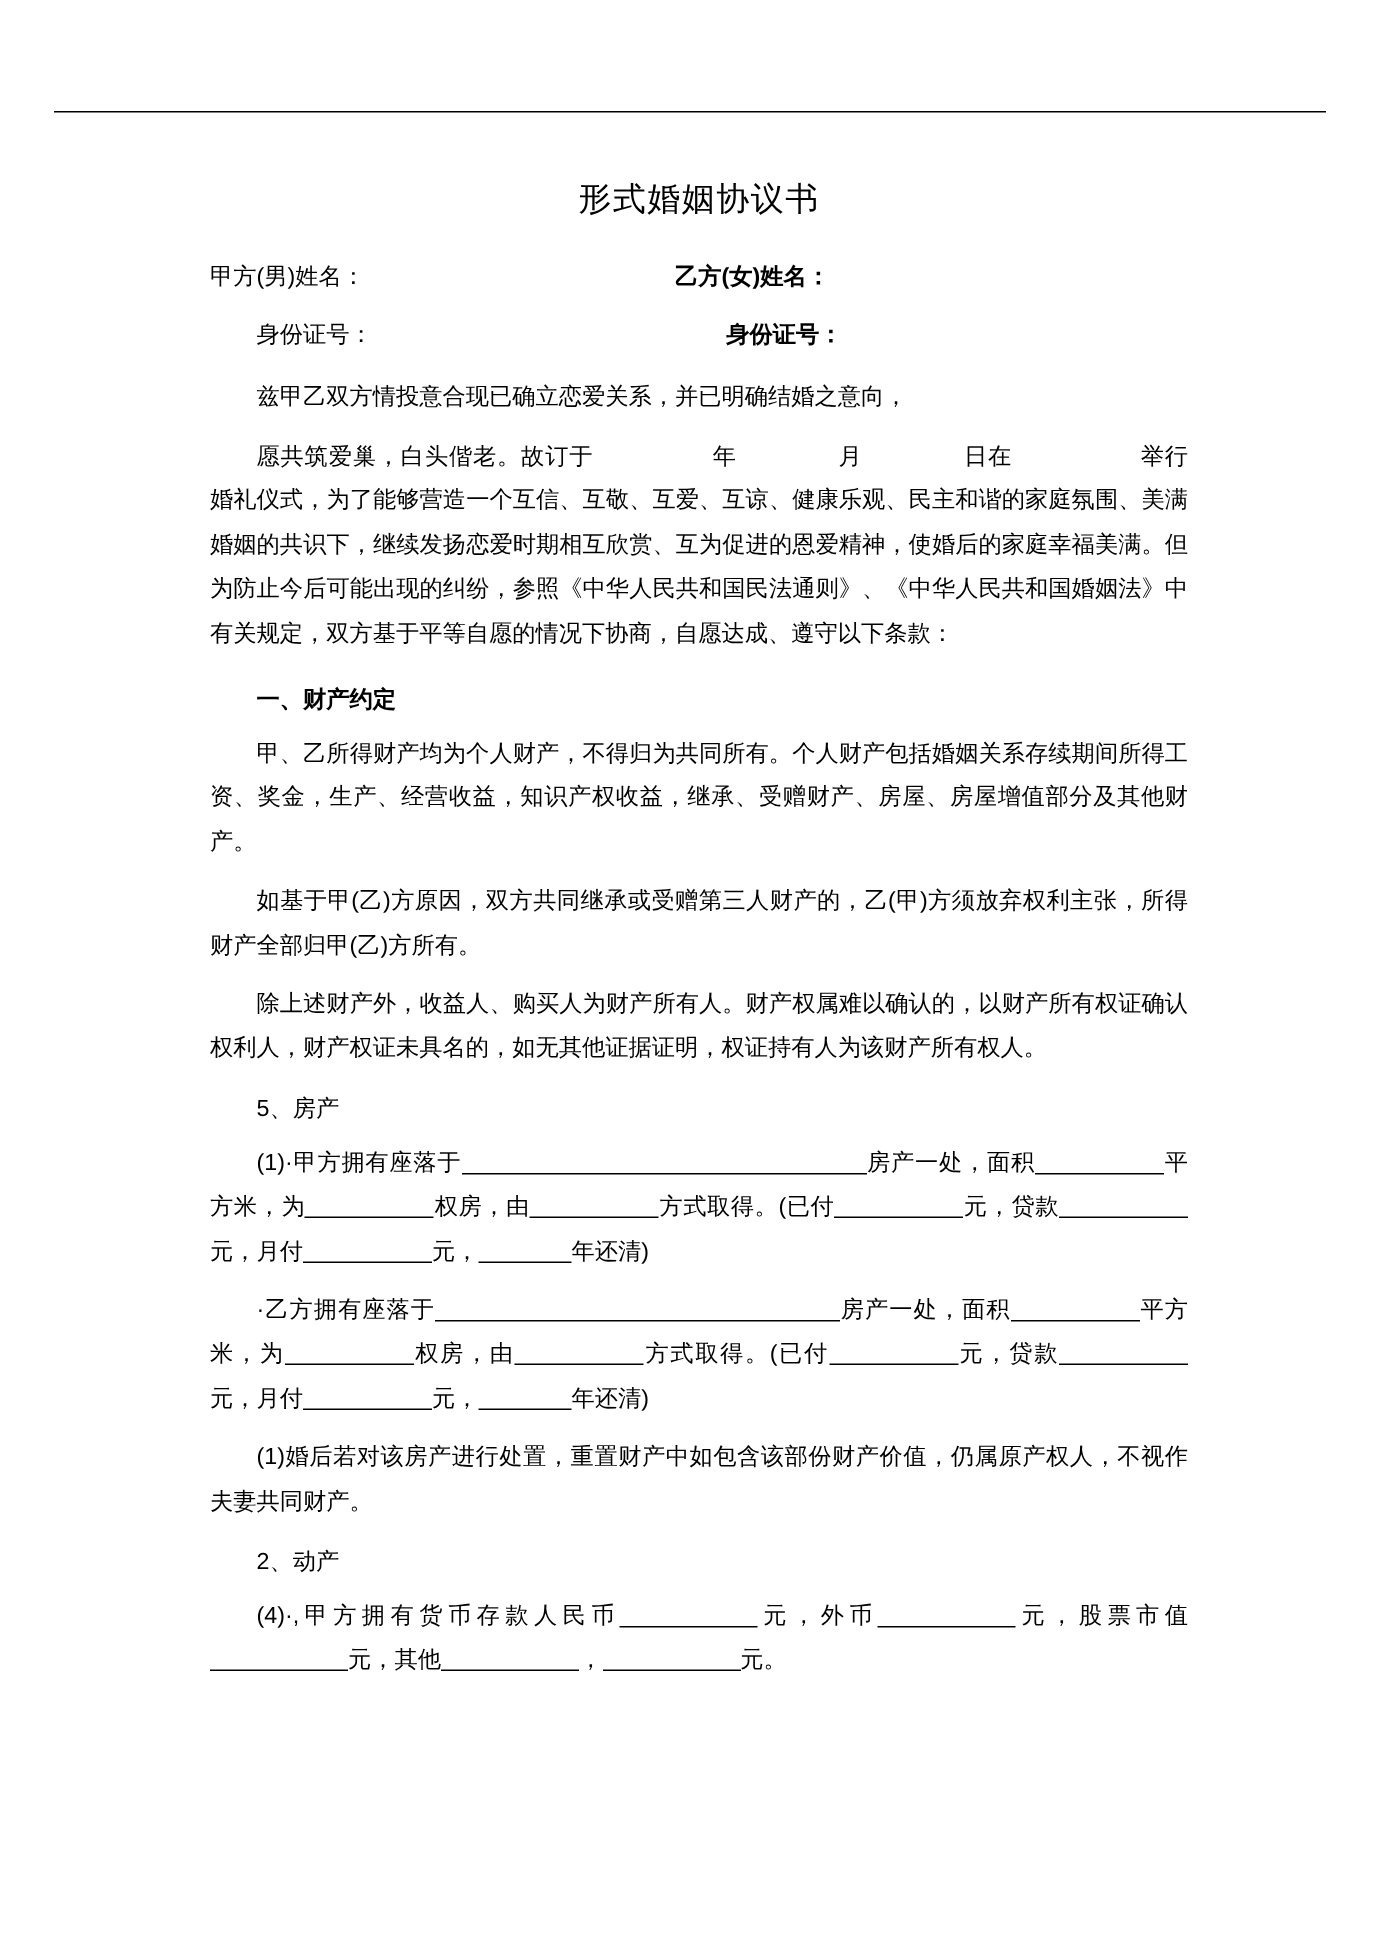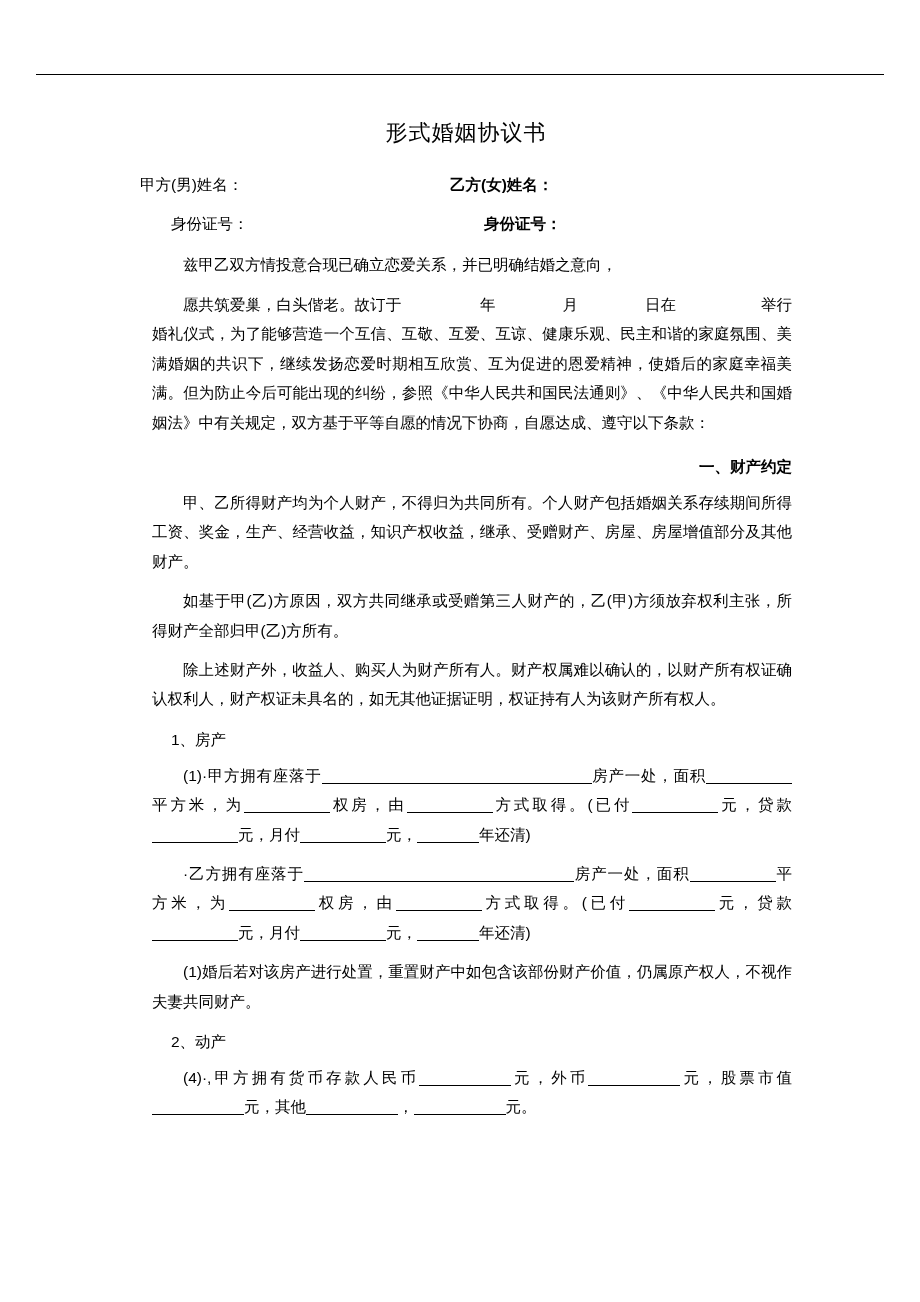--- a/index.html
+++ b/index.html
@@ -43,21 +43,21 @@
     margin: 0 0 24px 0;
     line-height: 1.4;
   }
   .para {
     font-size: 15.5px;
     line-height: 1.9;
     margin: 0 0 10px 0;
     text-align: justify;
     text-justify: inter-ideograph;
   }
-  .indent { text-indent: 2em; margin-left: 12px; }
+  .indent { text-indent: 2em; }
   .party-row {
     display: flex;
     font-size: 15.5px;
     line-height: 1.6;
     margin-bottom: 14px;
   }
   .party-row .col-a { width: 310px; }
   .party-row .col-b { flex: 1; font-weight: bold; }
   .party-row.sub .col-a { padding-left: 2em; width: 310px; }
   .party-row.sub .col-b { padding-left: 0.2em; }
@@ -67,21 +67,20 @@
     border-bottom: 1px solid #000;
     height: 1.05em;
     vertical-align: -3px;
   }
   .section-head {
     font-size: 15.5px;
     font-weight: bold;
     margin: 18px 0 8px 0;
     text-indent: 2em;
     line-height: 1.6;
-    text-align: right;
   }
   .sub-head {
     font-size: 15.5px;
     margin: 14px 0 8px 0;
     text-indent: 2em;
     line-height: 1.6;
   }
 </style>
 </head>
 <body>
@@ -117,21 +116,21 @@
       <span class="blank-spacer" style="width:76px"></span>
       <span>举行婚礼仪式，为了能够营造一个互信、互敬、互爱、互谅、健康乐观、民主和谐的家庭氛围、美满婚姻的共识下，继续发扬恋爱时期相互欣赏、互为促进的恩爱精神，使婚后的家庭幸福美满。但为防止今后可能出现的纠纷，参照《中华人民共和国民法通则》、《中华人民共和国婚姻法》中有关规定，双方基于平等自愿的情况下协商，自愿达成、遵守以下条款：</span>
     </div>
 
     <div class="section-head">一、财产约定</div>
 
     <div class="para indent">甲、乙所得财产均为个人财产，不得归为共同所有。个人财产包括婚姻关系存续期间所得工资、奖金，生产、经营收益，知识产权收益，继承、受赠财产、房屋、房屋增值部分及其他财产。</div>
     <div class="para indent">如基于甲(乙)方原因，双方共同继承或受赠第三人财产的，乙(甲)方须放弃权利主张，所得财产全部归甲(乙)方所有。</div>
     <div class="para indent">除上述财产外，收益人、购买人为财产所有人。财产权属难以确认的，以财产所有权证确认权利人，财产权证未具名的，如无其他证据证明，权证持有人为该财产所有权人。</div>
 
-    <div class="sub-head">1、房产</div>
+    <div class="sub-head">5、房产</div>
 
     <div class="para indent">
       <span>(1)·甲方拥有座落于</span><span class="u" style="width:270px"></span><span>房产一处，面积</span><span class="u" style="width:86px"></span><span>平方米，为</span><span class="u" style="width:86px"></span><span>权房，由</span><span class="u" style="width:86px"></span><span>方式取得。(已付</span><span class="u" style="width:86px"></span><span>元，贷款</span><span class="u" style="width:86px"></span><span>元，月付</span><span class="u" style="width:86px"></span><span>元，</span><span class="u" style="width:62px"></span><span>年还清)</span>
     </div>
 
     <div class="para indent">
       <span>·乙方拥有座落于</span><span class="u" style="width:270px"></span><span>房产一处，面积</span><span class="u" style="width:86px"></span><span>平方米，为</span><span class="u" style="width:86px"></span><span>权房，由</span><span class="u" style="width:86px"></span><span>方式取得。(已付</span><span class="u" style="width:86px"></span><span>元，贷款</span><span class="u" style="width:86px"></span><span>元，月付</span><span class="u" style="width:86px"></span><span>元，</span><span class="u" style="width:62px"></span><span>年还清)</span>
     </div>
 
     <div class="para indent">(1)婚后若对该房产进行处置，重置财产中如包含该部份财产价值，仍属原产权人，不视作夫妻共同财产。</div>

